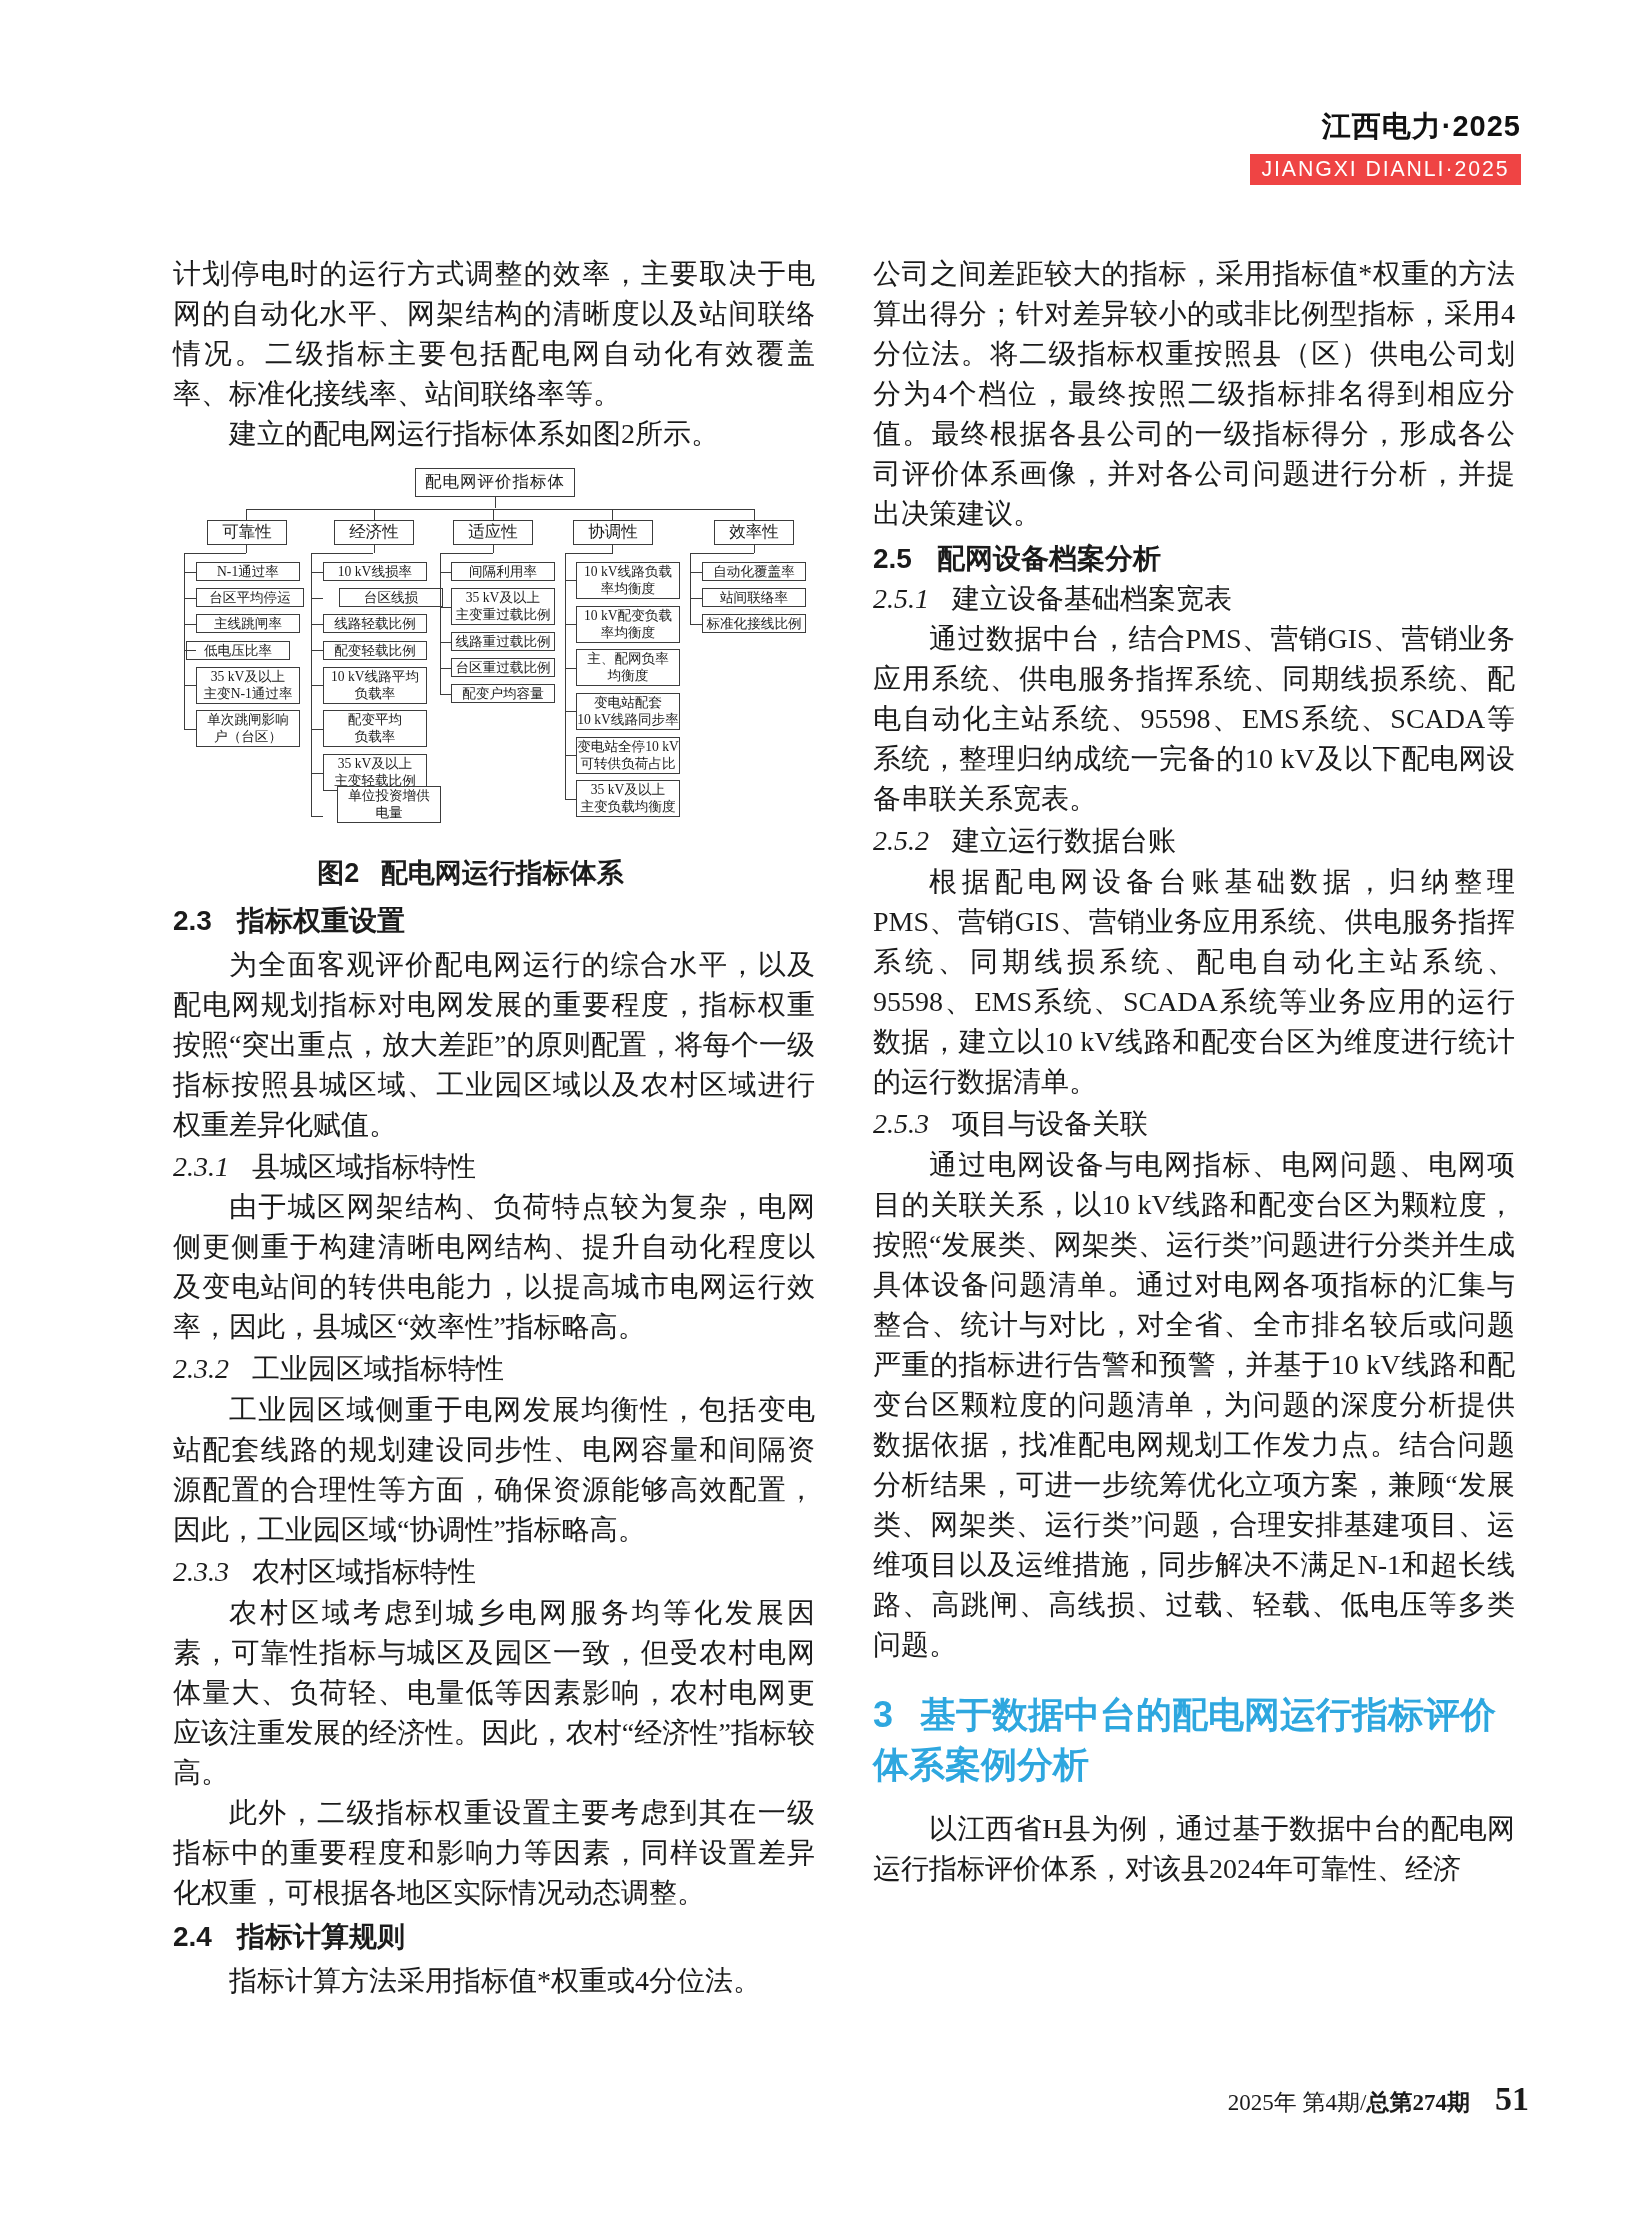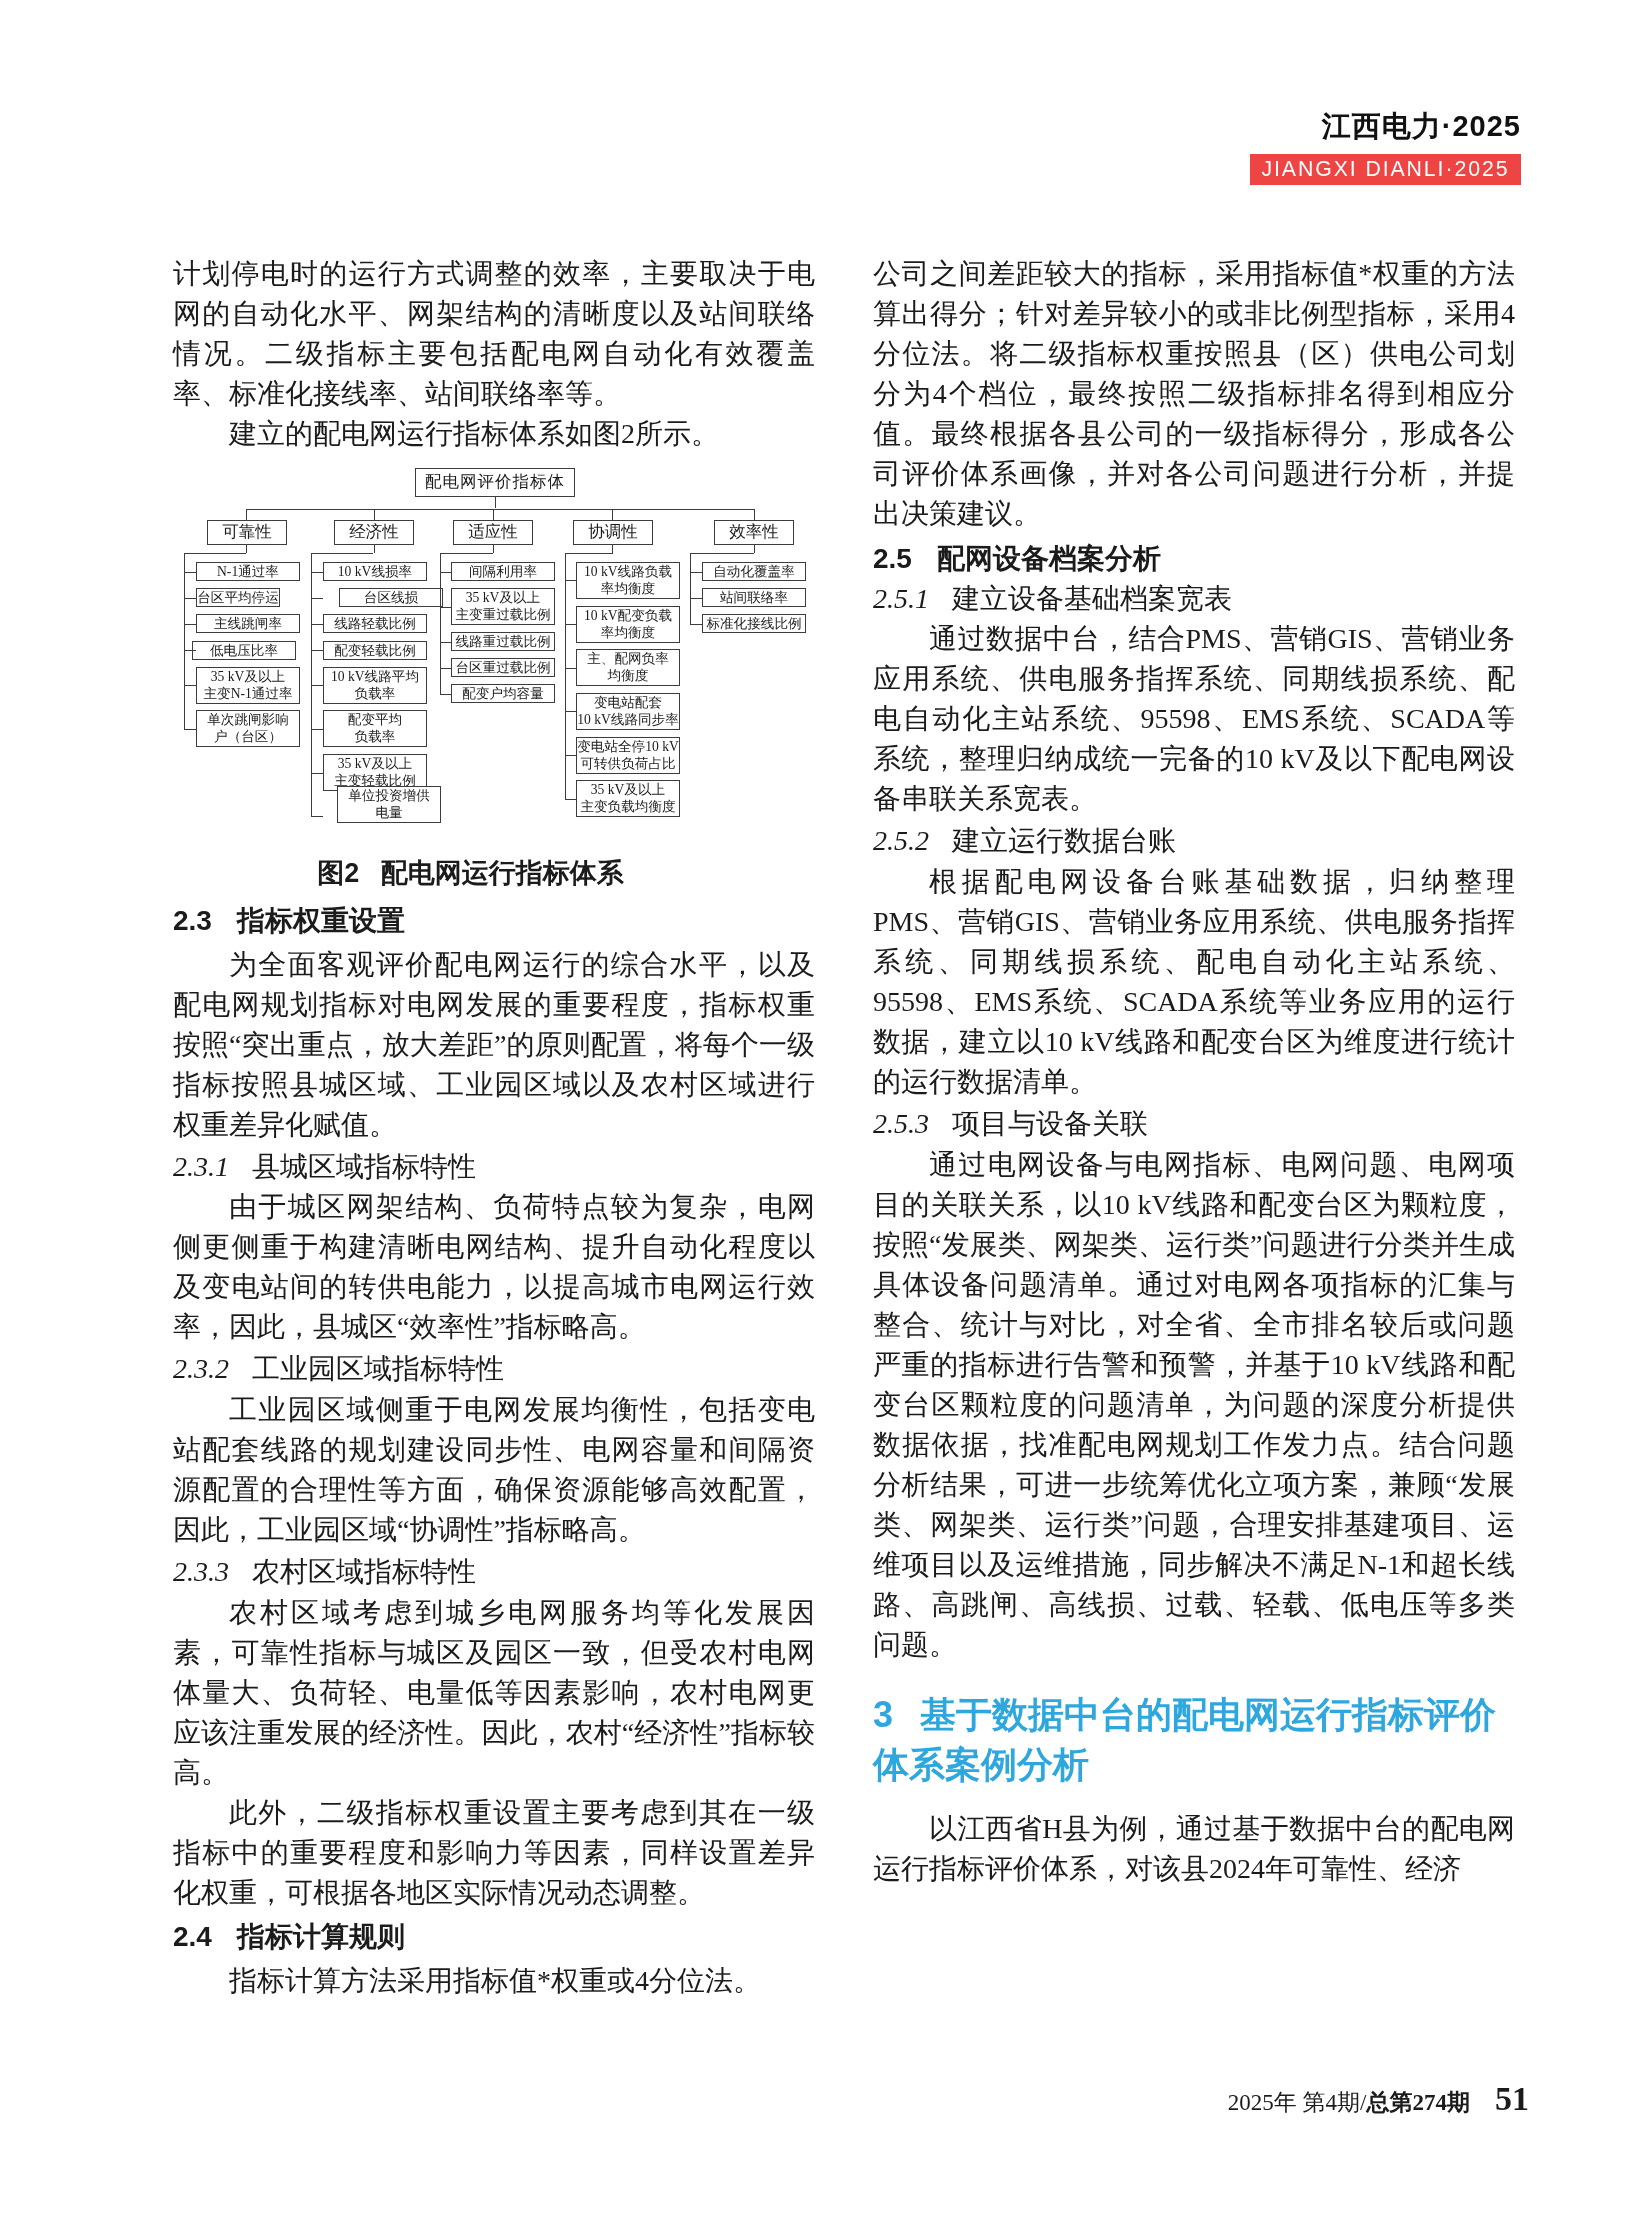--- a/index.html
+++ b/index.html
@@ -59,25 +59,25 @@
         <div class="fig">
           <div class="fbox root" style="left: 284px; top: 5.8px; width: 160px; height: 29px;">配电网评价指标体</div>
           <div class="ln" style="left: 364px; top: 35px; width: 1px; height: 11.6px;"></div>
           <div class="ln" style="left: 115px; top: 47px; width: 508px; height: 1px;"></div>
           <div class="ln" style="left: 115px; top: 47px; width: 1px; height: 11.6px;"></div>
           <div class="fbox cat" style="left: 76px; top: 58px; width: 80px; height: 25px;">可靠性</div>
           <div class="ln" style="left: 115px; top: 83px; width: 1px; height: 7.8px;"></div>
           <div class="ln" style="left: 53px; top: 91px; width: 62px; height: 1px;"></div>
           <div class="fbox child" style="left: 65px; top: 100px; width: 104px; height: 19.4px;">N-1通过率</div>
           <div class="ln" style="left: 53px; top: 110px; width: 11.6px; height: 1px;"></div>
-          <div class="fbox child" style="left: 65px; top: 126px; width: 84px; height: 19.4px;">台区平均停运</div>
+          <div class="fbox child" style="left: 65px; top: 126px; width: 108px; height: 19.4px;">台区平均停运</div>
           <div class="ln" style="left: 53px; top: 136px; width: 11.6px; height: 1px;"></div>
           <div class="fbox child" style="left: 65px; top: 152px; width: 104px; height: 19.4px;">主线跳闸率</div>
           <div class="ln" style="left: 53px; top: 162px; width: 11.6px; height: 1px;"></div>
-          <div class="fbox child" style="left: 61px; top: 179px; width: 104px; height: 19.4px;">低电压比率</div>
+          <div class="fbox child" style="left: 55px; top: 179px; width: 104px; height: 19.4px;">低电压比率</div>
           <div class="ln" style="left: 53px; top: 188px; width: 11.6px; height: 1px;"></div>
           <div class="fbox child" style="left: 65px; top: 205px; width: 104px; height: 37px;">35 kV及以上
 主变N-1通过率</div>
           <div class="ln" style="left: 53px; top: 223px; width: 11.6px; height: 1px;"></div>
           <div class="fbox child" style="left: 65px; top: 248px; width: 104px; height: 37px;">单次跳闸影响
 户（台区）</div>
           <div class="ln" style="left: 53px; top: 267px; width: 11.6px; height: 1px;"></div>
           <div class="ln" style="left: 53px; top: 91px; width: 1px; height: 176px;"></div>
           <div class="ln" style="left: 243px; top: 47px; width: 1px; height: 11.6px;"></div>
           <div class="fbox cat" style="left: 203px; top: 58px; width: 80px; height: 25px;">经济性</div>

